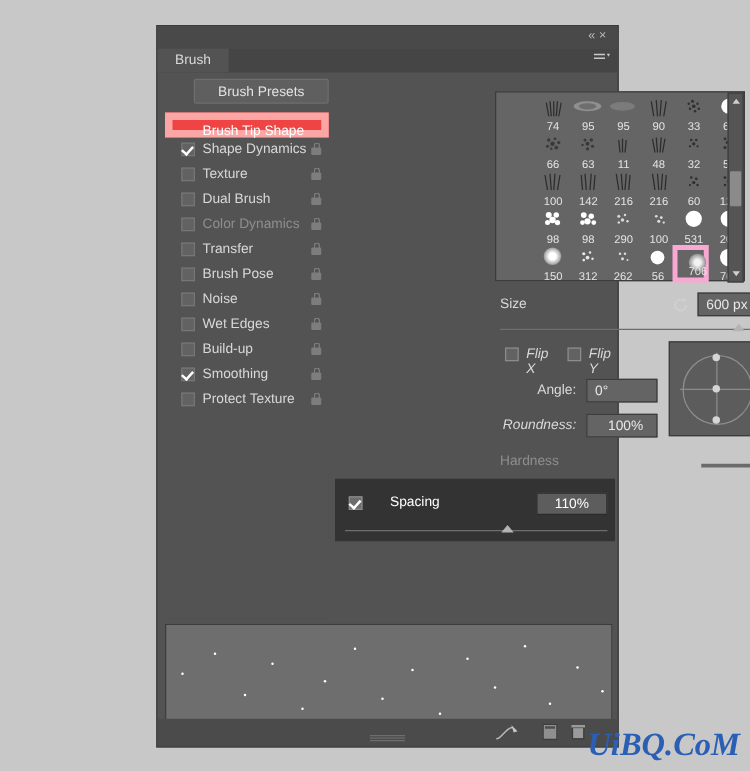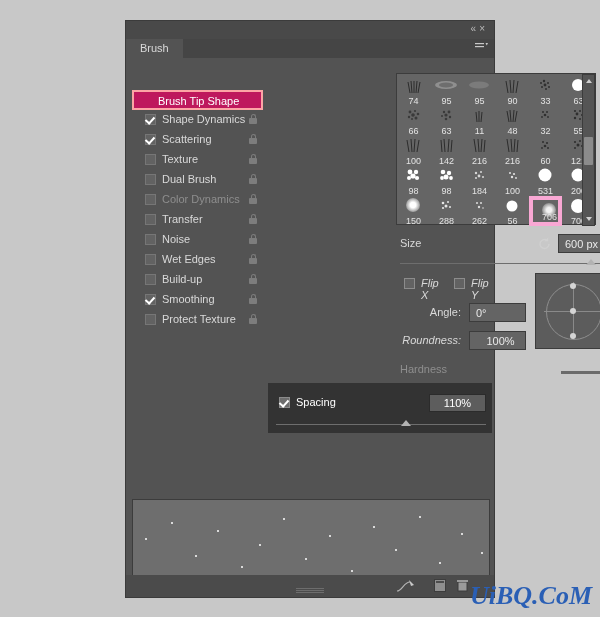--- a/index.html
+++ b/index.html
@@ -53,22 +53,22 @@
     color:#e2e2e2;font-size:11px;line-height:20px;text-align:center;
     box-sizing:border-box;
   }
   .list{
     position:absolute;left:0;top:27px;width:131px;
   }
   .row{
     position:relative;height:20px;width:131px;
   }
   .row.selected{
-    background:#be185d;
-    border:2px solid #fca5a5;
+    background:#ef4444;
+    border:6px solid #fca5a5;
     box-sizing:border-box;
   }
   .row .cb{
     position:absolute;left:13px;top:4px;width:11px;height:11px;
     background:#626262;border:1px solid #767676;box-sizing:border-box;
   }
   .row .cb.checked:after{
     content:"";position:absolute;left:1px;top:0px;
     width:4px;height:7px;border:solid #ffffff;border-width:0 2px 2px 0;
     transform:rotate(42deg);
@@ -92,21 +92,21 @@
   .dim{color:#8e8e8e !important;}
   
   .rightcol{
     position:absolute;left:270px;top:52px;width:215px;
   }
   .brushgrid{
     position:absolute;left:0;top:0;width:200px;height:152px;
     background:#656565;border:1px solid #3c3c3c;box-sizing:border-box;
     padding:2px 0 0 0;
   }
-  .brow{display:flex;height:30px;}
+  .brow{display:flex;height:30px;padding-left:29px;}
   .bcell{
     width:33px;height:30px;position:relative;
   }
   .bcell .num{
     position:absolute;left:0;bottom:0px;width:33px;text-align:center;
     font-size:9px;color:#e3e3e3;
   }
   .bcell .tip{
     position:absolute;left:0;top:0;width:33px;height:20px;
   }
@@ -175,21 +175,21 @@
   }
   .spacingbox .cb{
     position:absolute;left:11px;top:14px;width:11px;height:11px;
     background:#6d6d6d;border:1px solid #8b8b8b;box-sizing:border-box;
   }
   .spacingbox .cb:after{
     content:"";position:absolute;left:1px;top:0px;
     width:4px;height:7px;border:solid #ffffff;border-width:0 2px 2px 0;
     transform:rotate(42deg);
   }
-  .spacingbox .lbl{position:absolute;left:28px;top:13px;font-size:11px;color:#ffffff;}
+  .spacingbox .lbl{position:absolute;left:44px;top:13px;font-size:11px;color:#ffffff;}
   .spacingbox .field{
     position:absolute;left:161px;top:11px;width:57px;height:18px;
     background:#5d5d5d;border:1px solid #2b2b2b;box-sizing:border-box;
     color:#ffffff;font-size:11px;line-height:17px;text-align:center;
   }
   .spacingbox .track{position:absolute;left:8px;top:41px;width:210px;height:1px;background:#6e6e6e;}
   .spacingbox .marker{
     position:absolute;left:133px;top:37px;width:0;height:0;
     border-left:5px solid transparent;border-right:5px solid transparent;border-bottom:6px solid #b3b3b3;
   }
@@ -232,43 +232,36 @@
     <div class="panelmenu">
       <svg width="13" height="10" viewBox="0 0 13 10">
         <rect x="0" y="1" width="9" height="1.2" fill="#c9c9c9"></rect>
         <rect x="0" y="4" width="9" height="1.2" fill="#c9c9c9"></rect>
         <path d="M10.5 1 L13 1 L11.75 3.4 Z" fill="#c9c9c9"></path>
       </svg>
     </div>
   </div>
 
   <div class="leftcol">
+    <div class="presets-btn">Brush Presets</div>
     <div class="list">
 
       <div class="row selected">
         <span class="lbl">Brush Tip Shape</span>
       </div>
 
       <div class="row">
         <span class="cb checked"></span>
         <span class="lbl">Shape Dynamics</span>
         <span class="lock">
             <span class="shackle"></span>
             <span class="body"></span>
           </span>
       </div>
 
-      <div class="row">
-        <span class="cb checked"></span>
-        <span class="lbl">Scattering</span>
-        <span class="lock">
-            <span class="shackle"></span>
-            <span class="body"></span>
-          </span>
-      </div>
 
       <div class="row">
         <span class="cb"></span>
         <span class="lbl">Texture</span>
         <span class="lock">
             <span class="shackle"></span>
             <span class="body"></span>
           </span>
       </div>
 
@@ -292,20 +285,28 @@
 
       <div class="row">
         <span class="cb"></span>
         <span class="lbl">Transfer</span>
         <span class="lock">
             <span class="shackle"></span>
             <span class="body"></span>
           </span>
       </div>
 
+      <div class="row">
+        <span class="cb"></span>
+        <span class="lbl">Brush Pose</span>
+        <span class="lock">
+            <span class="shackle"></span>
+            <span class="body"></span>
+          </span>
+      </div>
 
       <div class="row">
         <span class="cb"></span>
         <span class="lbl">Noise</span>
         <span class="lock">
             <span class="shackle"></span>
             <span class="body"></span>
           </span>
       </div>
 
@@ -628,21 +629,21 @@
             <svg width="33" height="20" viewBox="0 0 33 20">
                 <g fill="#d8d8d8">
             <circle cx="13" cy="7" r="1.2"></circle>
                   <circle cx="18" cy="6" r="1"></circle>
                   <circle cx="16" cy="10" r="1.4"></circle>
                   <circle cx="20" cy="11" r="1"></circle>
                   <circle cx="13" cy="12" r="1"></circle>
                 </g>
               </svg>
           </span>
-          <span class="num">184</span>
+          <span class="num">290</span>
         </div>
         <div class="bcell">
           <span class="tip">
             <svg width="33" height="20" viewBox="0 0 33 20">
                 <g fill="#e2e2e2">
             <circle cx="14" cy="7" r="1"></circle>
                   <circle cx="18" cy="8" r="1.1"></circle>
                   <circle cx="16" cy="11" r="1.2"></circle>
                   <circle cx="20" cy="12" r="0.9"></circle>
                 </g>
@@ -688,21 +689,21 @@
             <svg width="33" height="20" viewBox="0 0 33 20">
                 <g fill="#e6e6e6">
             <circle cx="13" cy="7" r="1.3"></circle>
                   <circle cx="18" cy="6" r="1"></circle>
                   <circle cx="16" cy="10" r="1.5"></circle>
                   <circle cx="20" cy="11" r="1"></circle>
                   <circle cx="13" cy="12" r="1.1"></circle>
                 </g>
               </svg>
           </span>
-          <span class="num">288</span>
+          <span class="num">312</span>
         </div>
         <div class="bcell">
           <span class="tip">
             <svg width="33" height="20" viewBox="0 0 33 20">
                 <g fill="#dcdcdc">
             <circle cx="14" cy="7" r="1"></circle>
                   <circle cx="18" cy="7" r="1"></circle>
                   <circle cx="16" cy="11" r="1.2"></circle>
                   <circle cx="20" cy="12" r="0.8"></circle>
                 </g>

